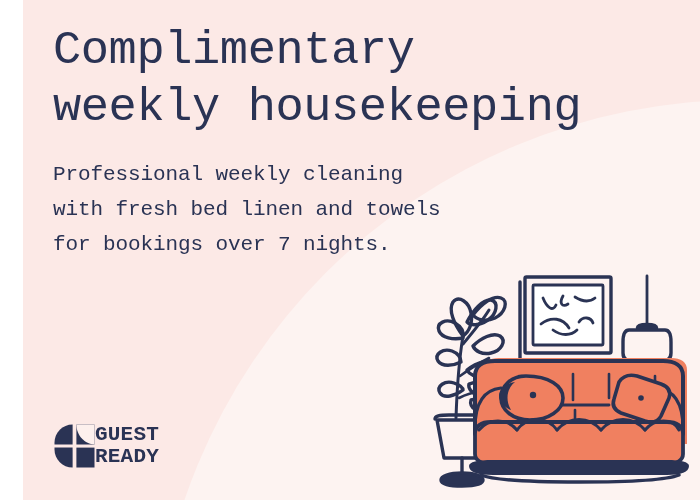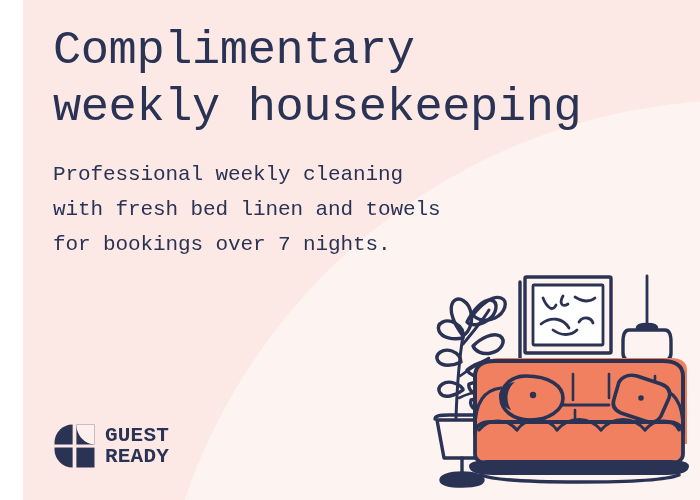--- a/index.html
+++ b/index.html
@@ -52,22 +52,21 @@
     letter-spacing: -0.1px;
     white-space: pre-line;
   }
 
   
   #logo {
     position: absolute;
     left: 31px;
     top: 424px;
     display: flex;
-    align-items: center;
-    gap: 10px;
+    align-items: flex-start;
   }
   #logo-mark { display: block; }
   #logo-word {
     color: #2a3354;
     font-size: 21px;
     font-weight: 700;
     line-height: 21.5px;
     letter-spacing: 0.2px;
     white-space: pre-line;
   }

